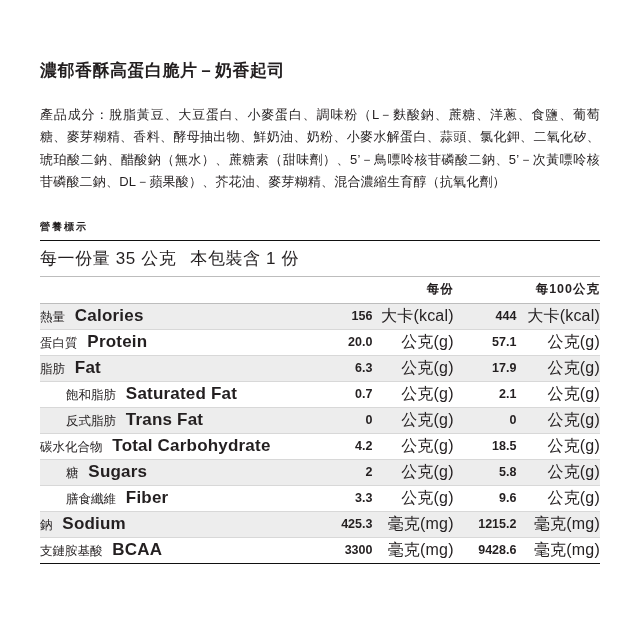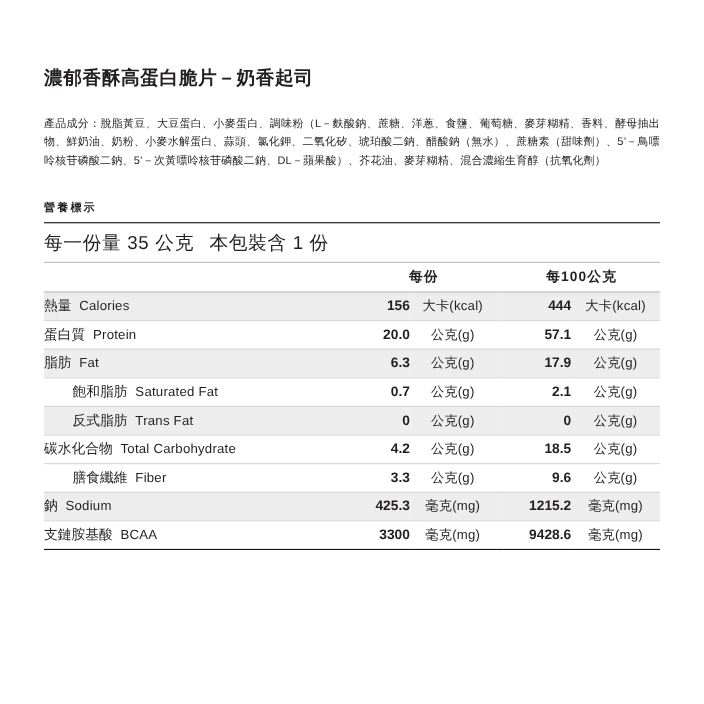--- a/index.html
+++ b/index.html
@@ -21,21 +21,21 @@
     padding: 60px 40px 0 40px;
   }
   .product-title {
     font-size: 17px;
     font-weight: bold;
     letter-spacing: 0.5px;
     margin: 0 0 22px 0;
     line-height: 1.3;
   }
   .ingredients {
-    font-size: 10px;
+    font-size: 13px;
     line-height: 1.72;
     letter-spacing: 0.2px;
     margin: 0 0 26px 0;
     text-align: justify;
     text-justify: inter-character;
   }
   .nutrition-heading {
     font-size: 10px;
     font-weight: bold;
     letter-spacing: 2px;
@@ -59,53 +59,54 @@
     vertical-align: middle;
   }
   .colhead td {
     height: 26px;
     font-weight: bold;
     font-size: 12.5px;
     letter-spacing: 1px;
     border-bottom: 1px solid #bdbdbd;
   }
   .colhead .hd-amount, .colhead .hd-per100 {
-    text-align: center;
+    text-align: right;
     margin-top: 45px;
   }
   tr.row td {
     height: 25px;
     border-bottom: 1px solid #d8d8d8;
   }
   tr.row.shaded td {
     background: #ededed;
   }
   tr.row.last td {
     border-bottom: 1px solid #111;
   }
   .c-label {
     padding-left: 4px;
     white-space: nowrap;
   }
   .c-label .en {
-    font-size: 12px;
+    font-size: 17px;
     letter-spacing: 0.2px;
+    font-weight: bold;
   }
   .c-label.indent { padding-left: 26px; }
   .c-val {
     text-align: right;
     padding-right: 7px;
     white-space: nowrap;
     font-size: 12.5px;
     font-weight: bold;
   }
   .c-unit {
-    text-align: center;
+    text-align: right;
     white-space: nowrap;
-    font-size: 12px;
+    font-size: 16px;
     letter-spacing: 0.2px;
   }
   .w-label { width: 300px; }
   .w-val   { width: 62px; }
   .w-unit  { width: 88px; }
   .w-val2  { width: 72px; }
   .w-unit2 { width: 92px; }
   .spacer-col { width: 10px; }
 </style>
 </head>
@@ -172,20 +173,28 @@
           <td class="c-unit w-unit2">公克(g)</td>
         </tr>
         <tr class="row">
           <td class="c-label w-label"><span>碳水化合物</span><span class="en">&nbsp;&nbsp;Total Carbohydrate</span></td>
           <td class="c-val w-val">4.2</td>
           <td class="c-unit w-unit">公克(g)</td>
           <td class="spacer-col"></td>
           <td class="c-val w-val2">18.5</td>
           <td class="c-unit w-unit2">公克(g)</td>
         </tr>
+        <tr class="row shaded">
+          <td class="c-label w-label indent"><span>糖</span><span class="en">&nbsp;&nbsp;Sugars</span></td>
+          <td class="c-val w-val">2</td>
+          <td class="c-unit w-unit">公克(g)</td>
+          <td class="spacer-col"></td>
+          <td class="c-val w-val2">5.8</td>
+          <td class="c-unit w-unit2">公克(g)</td>
+        </tr>
         <tr class="row">
           <td class="c-label w-label indent"><span>膳食纖維</span><span class="en">&nbsp;&nbsp;Fiber</span></td>
           <td class="c-val w-val">3.3</td>
           <td class="c-unit w-unit">公克(g)</td>
           <td class="spacer-col"></td>
           <td class="c-val w-val2">9.6</td>
           <td class="c-unit w-unit2">公克(g)</td>
         </tr>
         <tr class="row shaded">
           <td class="c-label w-label"><span>鈉</span><span class="en">&nbsp;&nbsp;Sodium</span></td>

